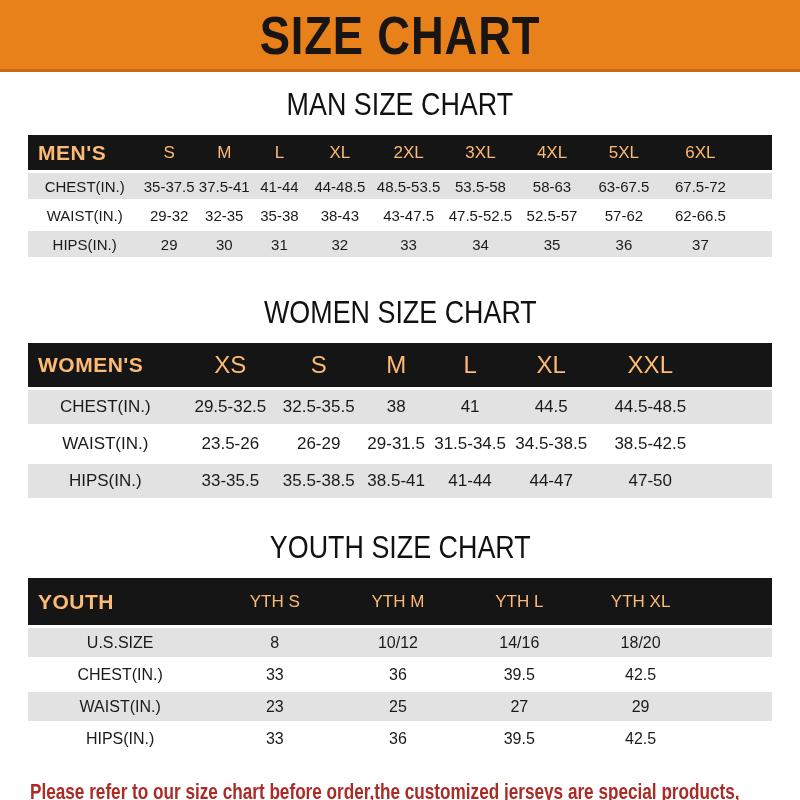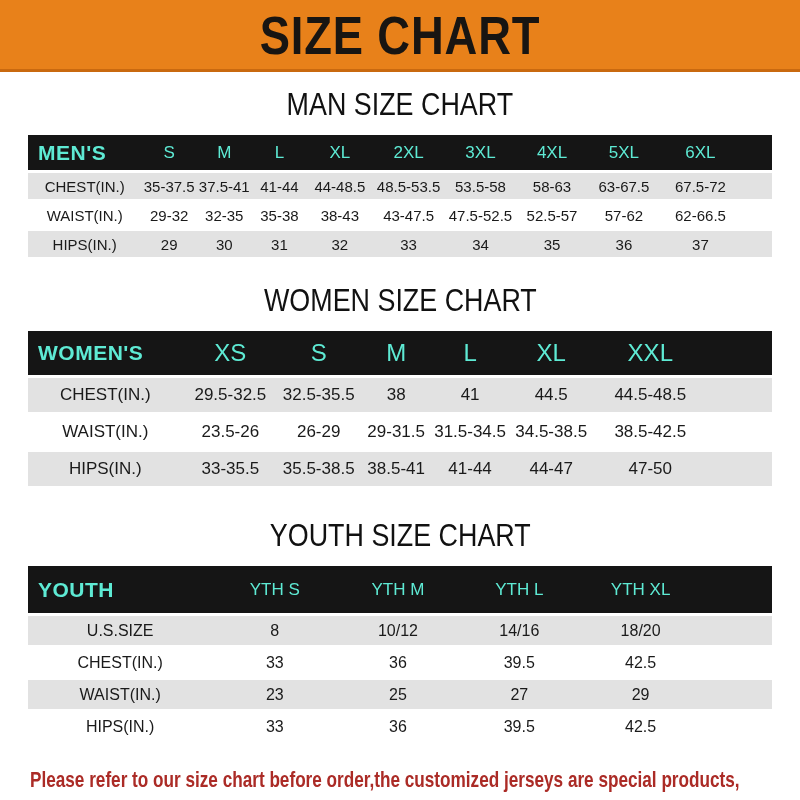--- a/index.html
+++ b/index.html
@@ -23,30 +23,30 @@
   }
 
   .condensed{display:inline-block;transform:scaleX(.84);transform-origin:center;white-space:nowrap;}
 
   
   .section h2{
     margin:0;text-align:center;font-weight:normal;color:#111;
     font-size:32px;line-height:37px;
   }
   .section-men h2{margin-top:14px;}
-  .section-women h2{margin-top:22px;}
+  .section-women h2{margin-top:34px;}
   .section-youth h2{margin-top:28px;}
 
   
   table.size-table{
     width:93%;margin:12px auto 0;
     border-collapse:collapse;table-layout:fixed;
   }
   thead th{
-    background:var(--header-bg,#151515);color:#5eead4;
+    background:var(--header-bg,#151515);color:#fdba74;
     border-bottom:3px solid #fff;font-weight:normal;
   }
   th.corner{
     text-align:left;padding-left:10px;
     font-weight:bold;letter-spacing:.5px;font-size:21px;
   }
   th.col{font-size:17px;}
   .women th.col{font-size:24px;}
   td{
     text-align:center;color:#1a1a1a;border-bottom:3px solid #fff;

